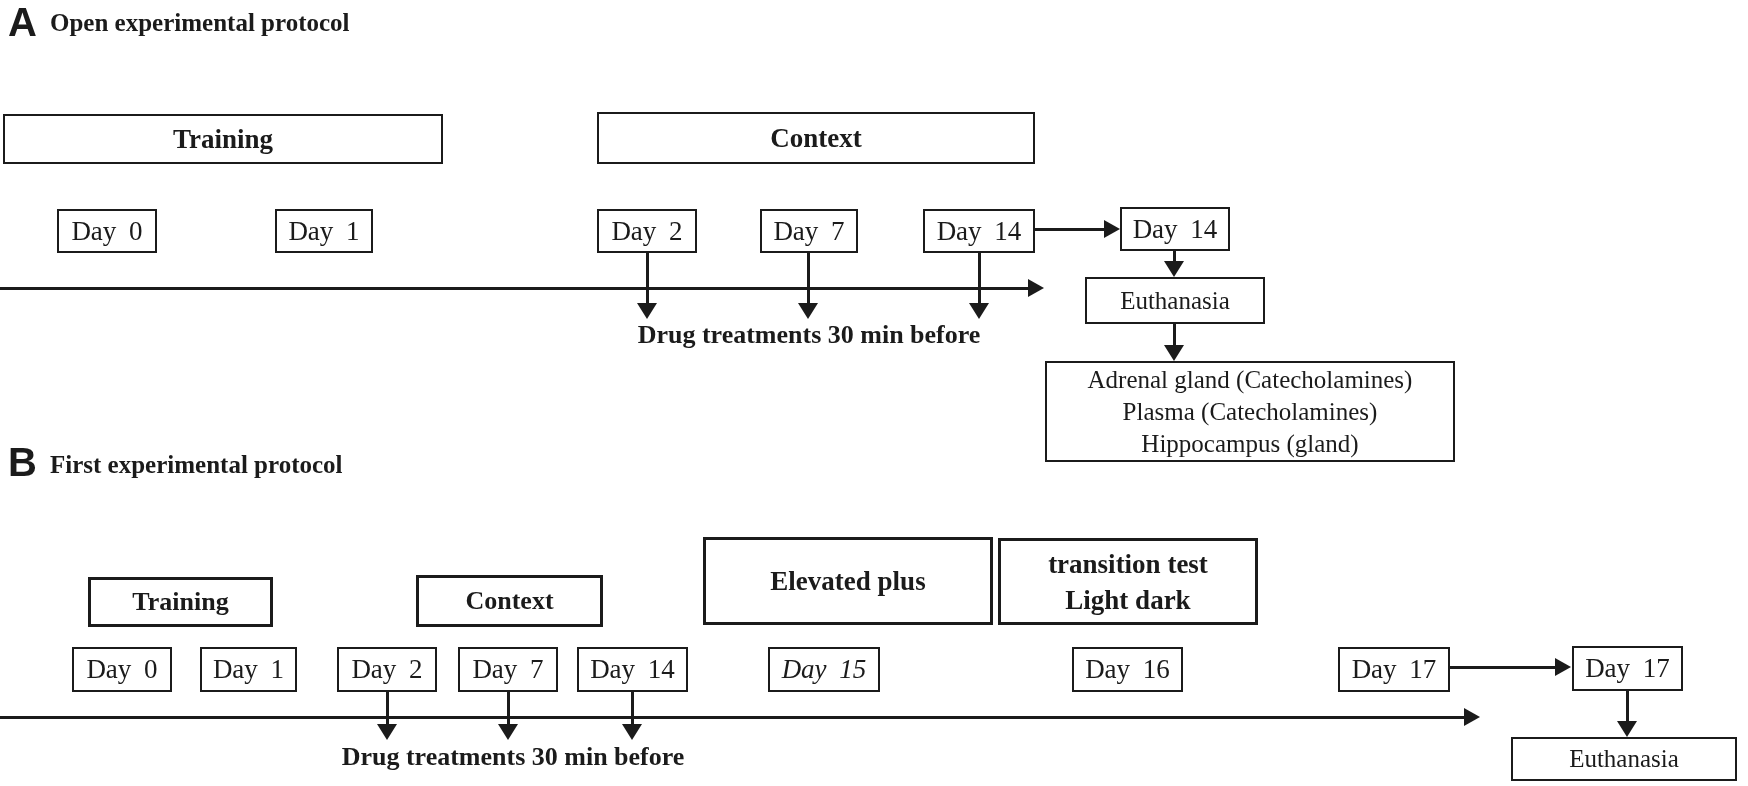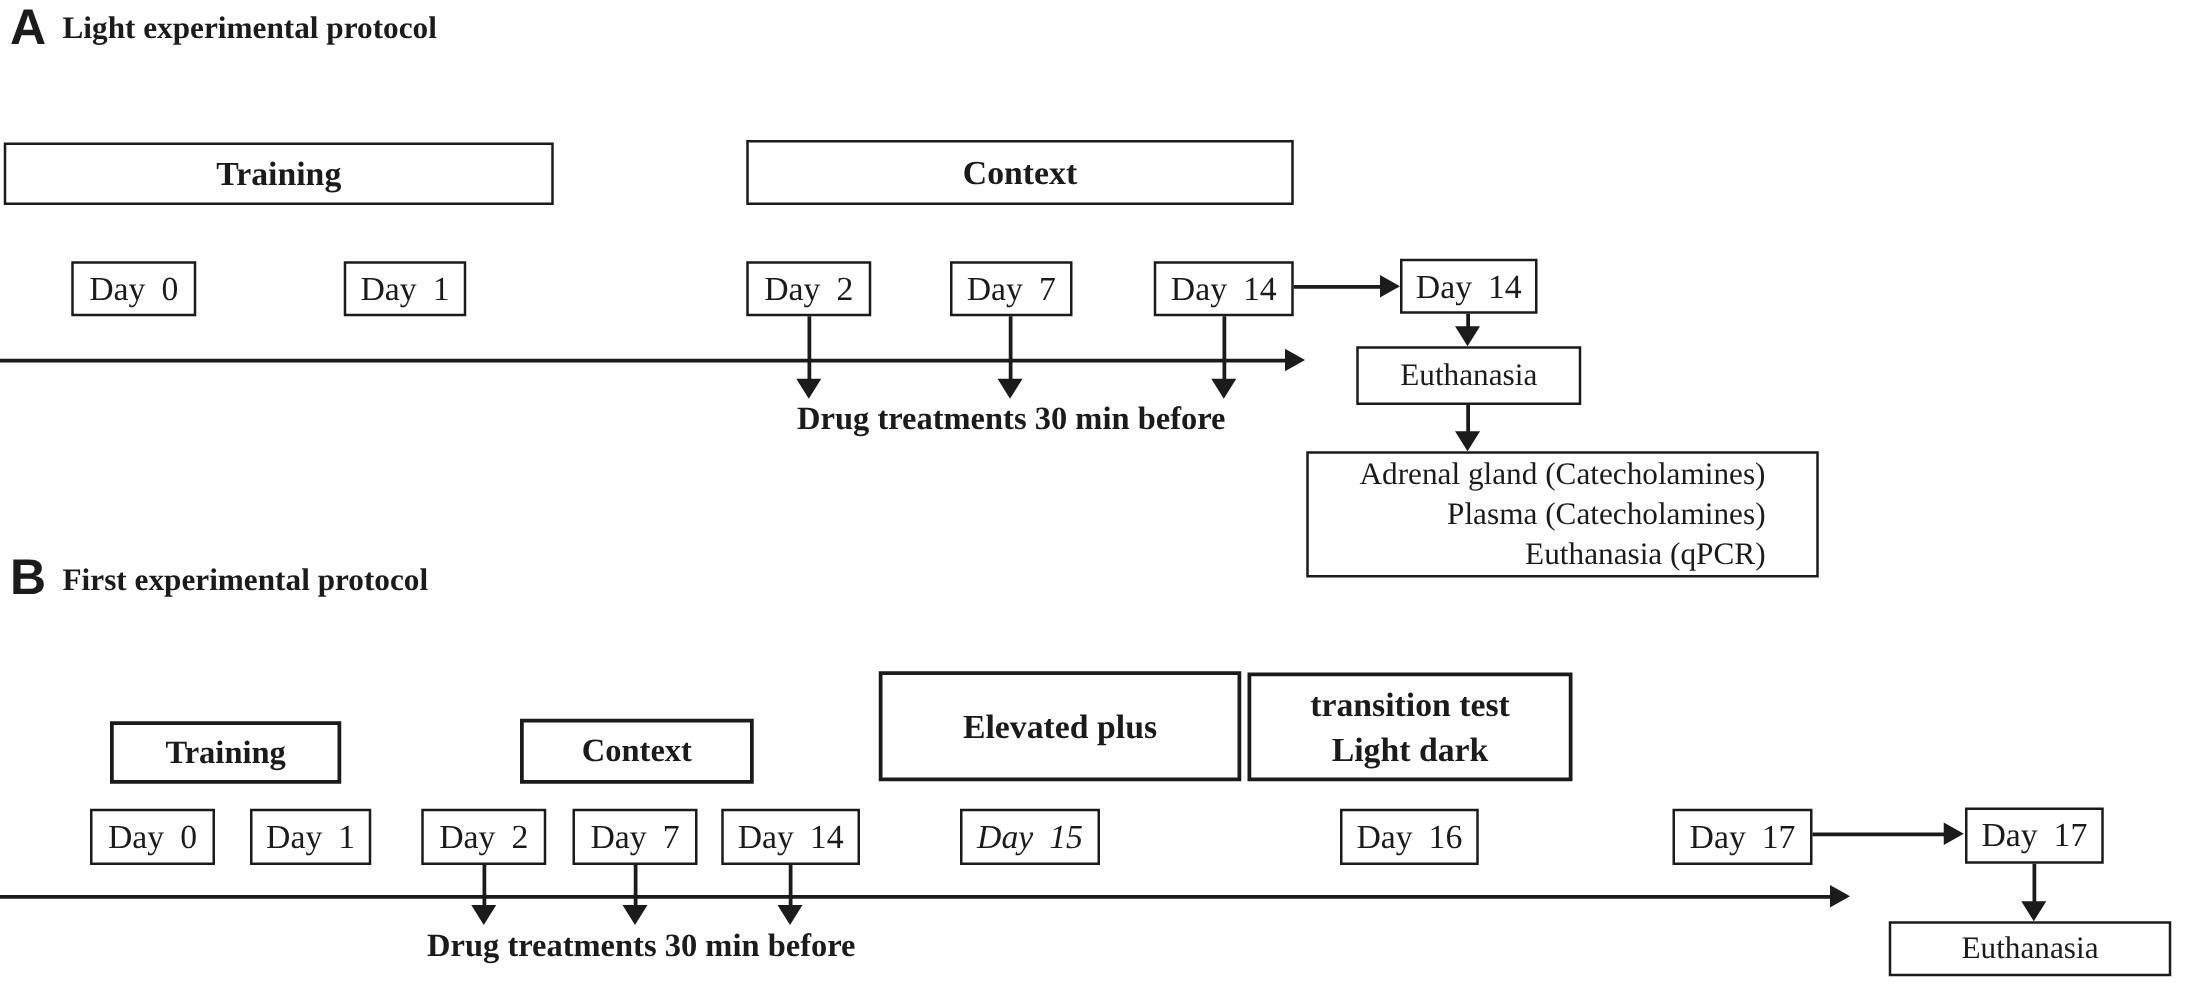--- a/index.html
+++ b/index.html
@@ -9,36 +9,36 @@
                font-size:40px;line-height:40px;}
   .panel-title{position:absolute;font-weight:bold;font-size:25px;line-height:30px;}
   .box{position:absolute;border:2px solid #1b1b1b;background:#ffffff;box-sizing:border-box;
        display:flex;align-items:center;justify-content:center;text-align:center;}
   .thick{border-width:3px;}
   .phase{font-weight:bold;font-size:27px;}
   .day{font-size:27px;word-spacing:6px;}
   .plain{font-size:25px;}
   .two-line{font-weight:bold;font-size:27px;line-height:36px;}
   .two-line span{display:block;}
-  .outcome{font-size:25px;line-height:32px;text-align:right;}
+  .outcome{font-size:25px;line-height:32px;}
   .outcome span{display:block;}
   .note{position:absolute;font-size:26px;line-height:30px;text-align:center;font-weight:bold;}
   .hline,.vline{position:absolute;background:#1b1b1b;}
   .arr-r{position:absolute;width:0;height:0;border-top:9px solid transparent;
          border-bottom:9px solid transparent;border-left:16px solid #1b1b1b;}
   .arr-d{position:absolute;width:0;height:0;border-left:10px solid transparent;
          border-right:10px solid transparent;border-top:16px solid #1b1b1b;}
 </style>
 </head>
 <body>
 
 <div id="figure">
 
   <div class="panel-label" style="left:8px;top:2px;">A</div>
-  <div class="panel-title" style="left:50px;top:8px;">Light experimental protocol</div>
+  <div class="panel-title" style="left:50px;top:8px;">Open experimental protocol</div>
 
   <div class="box phase" style="left:3px;top:114px;width:440px;height:50px;">
     <span>Training</span>
   </div>
   <div class="box phase" style="left:597px;top:112px;width:438px;height:52px;">
     <span>Context</span>
   </div>
 
   <div class="box day" style="left:57px;top:209px;width:100px;height:44px;">
     <span>Day 0</span>
@@ -82,21 +82,21 @@
     <span>Euthanasia</span>
   </div>
 
   <div class="vline" style="left:1173px;top:324px;width:3px;height:22px;"></div>
   <div class="arr-d" style="left:1164px;top:345px;"></div>
 
   <div class="box outcome" style="left:1045px;top:361px;width:410px;height:101px;">
     <div>
       <span>Adrenal gland (Catecholamines)</span>
       <span>Plasma (Catecholamines)</span>
-      <span>Euthanasia (qPCR)</span>
+      <span>Hippocampus (gland)</span>
     </div>
   </div>
 
   <div class="panel-label" style="left:8px;top:442px;">B</div>
   <div class="panel-title" style="left:50px;top:450px;">First experimental protocol</div>
 
   <div class="box phase thick" style="left:88px;top:577px;width:185px;height:50px;font-size:26px;">
     <span>Training</span>
   </div>
   <div class="box phase thick" style="left:416px;top:575px;width:187px;height:52px;font-size:26px;">

